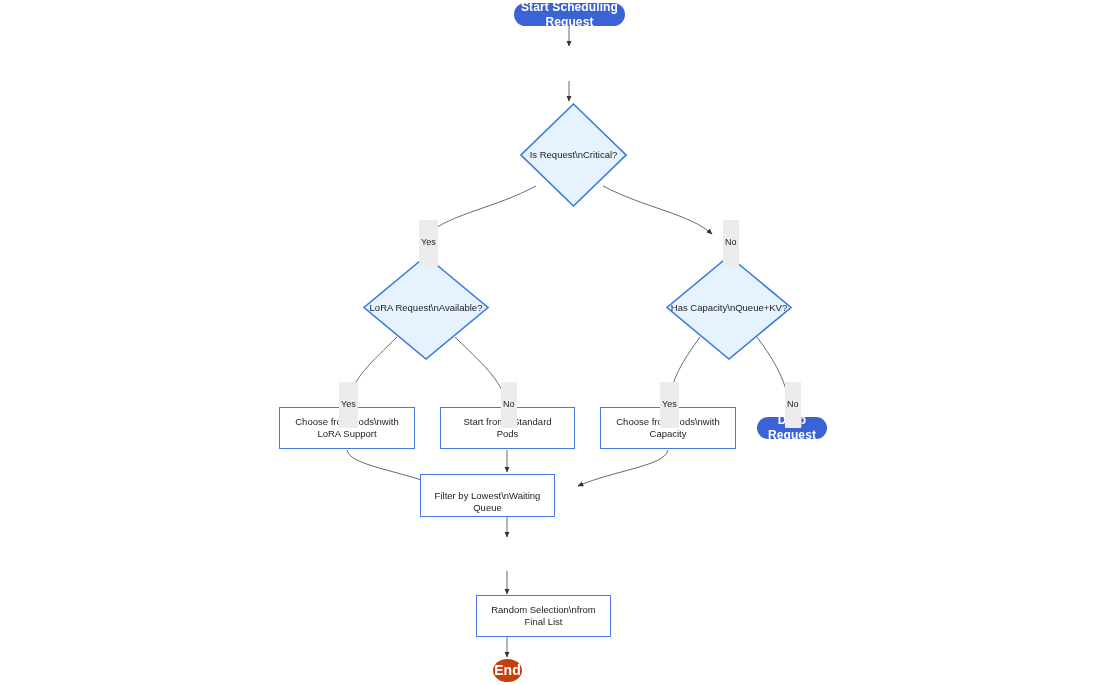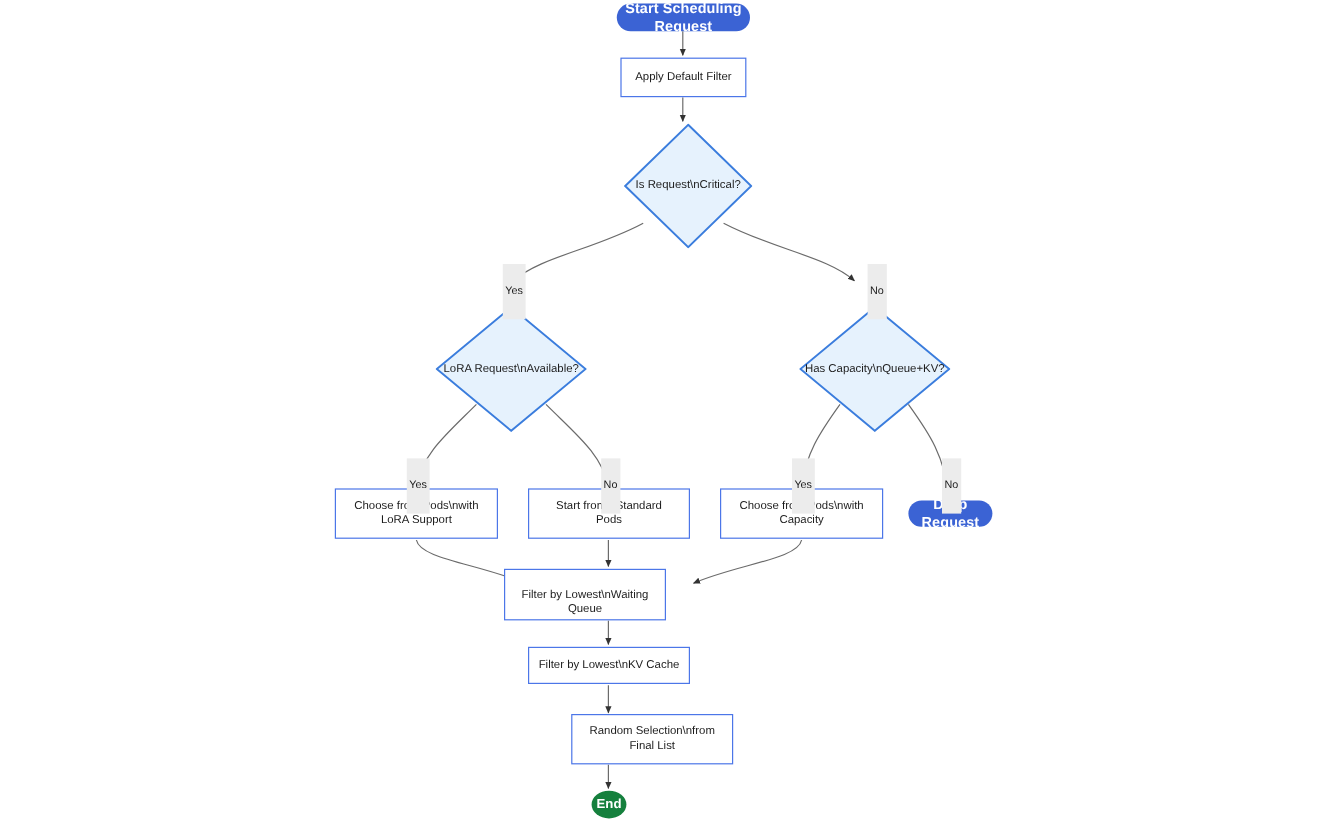--- a/index.html
+++ b/index.html
@@ -42,24 +42,24 @@
     background: #3b63d4;
     color: #ffffff;
     border-radius: 999px;
     font-size: 12px;
     font-weight: bold;
     letter-spacing: 0.1px;
     padding: 0 6px;
   }
   
   .node.terminal-round {
-    background: #15803d;
+    background: #c2410c;
     color: #ffffff;
     border-radius: 50%;
-    font-size: 11px;
+    font-size: 14px;
     font-weight: bold;
   }
   
   .node.process {
     background: #ffffff;
     border: 1px solid #4b76e8;
     color: #1c1c1c;
     font-size: 9.5px;
     padding: 2px 6px;
   }
@@ -136,23 +136,20 @@
       <path d="M507,571 L507,594"></path>
 
       <path d="M507,637 L507,657"></path>
     </g>
   </svg>
 
   <div class="node terminal" style="left:514px; top:3px; width:111px; height:23px;">
     <span class="node-text">Start Scheduling Request</span>
   </div>
 
-  <div class="node process" style="left:517px; top:48px; width:105px; height:33px;">
-    <span class="node-text">Apply Default Filter</span>
-  </div>
 
   <div class="node decision" style="left:520px; top:103px; width:107px; height:104px;">
     <svg class="diamond-shape" viewBox="0 0 107 104" preserveAspectRatio="none">
       <polygon points="53.5,1 106,52 53.5,103 1,52" fill="#e6f2fd" stroke="#3b7ddd" stroke-width="1.6"></polygon>
     </svg>
     <span class="diamond-label">Is Request\nCritical?</span>
   </div>
 
   <div class="node decision" style="left:363px; top:255px; width:126px; height:105px;">
     <svg class="diamond-shape" viewBox="0 0 126 105" preserveAspectRatio="none">
@@ -185,23 +182,20 @@
 
   <div class="node terminal" style="left:757px; top:417px; width:70px; height:22px;">
     <span class="node-text">Drop Request</span>
   </div>
 
   <div class="node process" style="left:420px; top:474px; width:135px; height:43px;align-items:flex-end;">
     <span class="node-text">Filter by Lowest\nWaiting
 Queue</span>
   </div>
 
-  <div class="node process" style="left:440px; top:539px; width:135px; height:31px;">
-    <span class="node-text">Filter by Lowest\nKV Cache</span>
-  </div>
 
   <div class="node process" style="left:440px; top:595px; width:135px; height:42px;margin-left:36px;">
     <span class="node-text">Random Selection\nfrom
 Final List</span>
   </div>
 
   <div class="node terminal-round" style="left:493px; top:659px; width:29px; height:23px;">
     <span class="node-text">End</span>
   </div>
 

